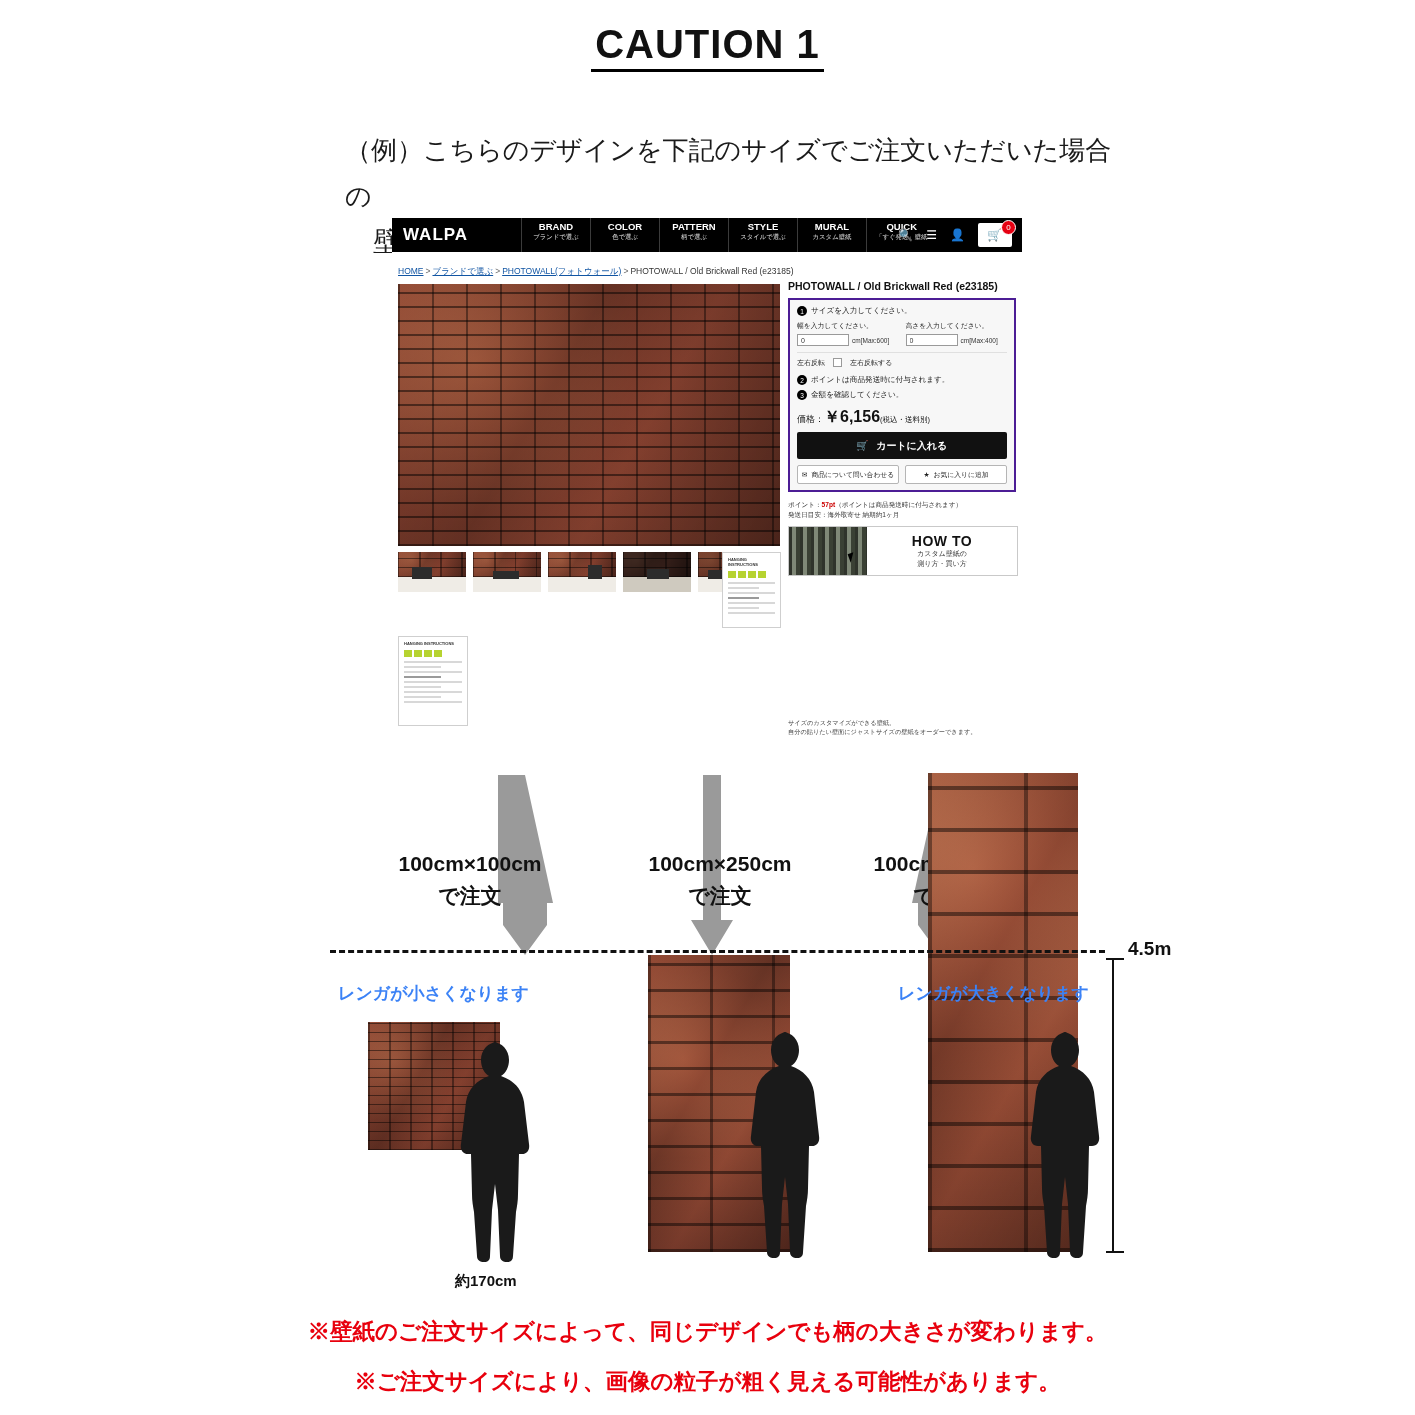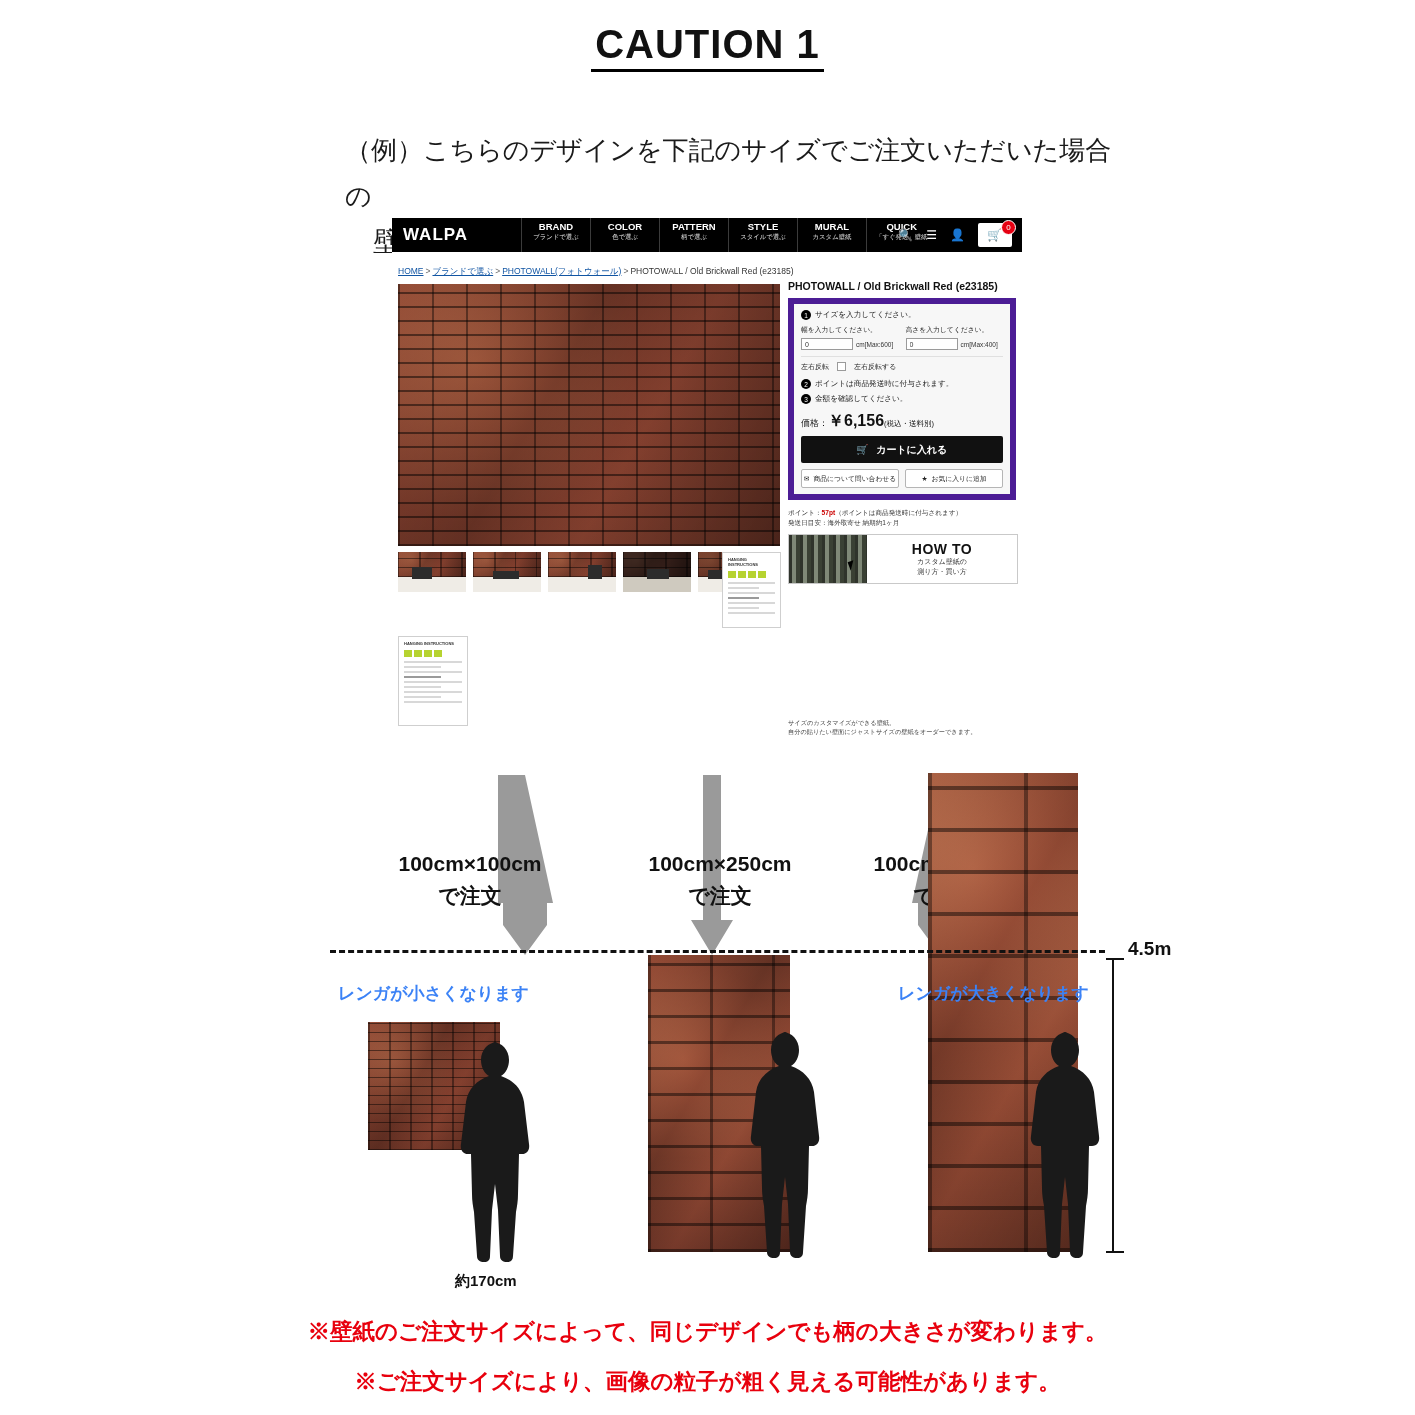--- a/index.html
+++ b/index.html
@@ -128,21 +128,21 @@
   .docline{height:2px;background:#d8d8d8;margin:3px 5px;}
   .docline.s{width:55%;}
   .docline.dark{background:#9a9a9a;}
   .docbars{display:flex;gap:2px;margin:4px 5px;}
   .docbars i{display:block;width:8px;height:7px;background:#b6d330;}
   .doctitle{font-size:4px;font-weight:bold;margin:4px 5px 2px;color:#333;line-height:5px;}
 
   
   .rcol{position:absolute;left:396px;top:62px;width:228px;}
   .prodtitle{font-size:10.5px;font-weight:bold;color:#111;margin-bottom:6px;}
-  .panel{border:6px solid #4c1d95;background:#f7f7f7;padding:6px 7px;}
+  .panel{border:2px solid #4c1d95;background:#f7f7f7;padding:6px 7px;}
   .step{display:flex;align-items:center;gap:4px;font-size:7.6px;color:#222;margin-bottom:5px;}
   .num{
     width:10px;height:10px;border-radius:50%;background:#000;color:#fff;
     font-size:6.5px;display:flex;align-items:center;justify-content:center;flex:0 0 10px;
   }
   .fields{display:flex;gap:7px;}
   .field{flex:1;}
   .flabel{font-size:6.8px;color:#222;margin-bottom:3px;}
   .finput{display:flex;align-items:center;gap:3px;}
   .finput input{

